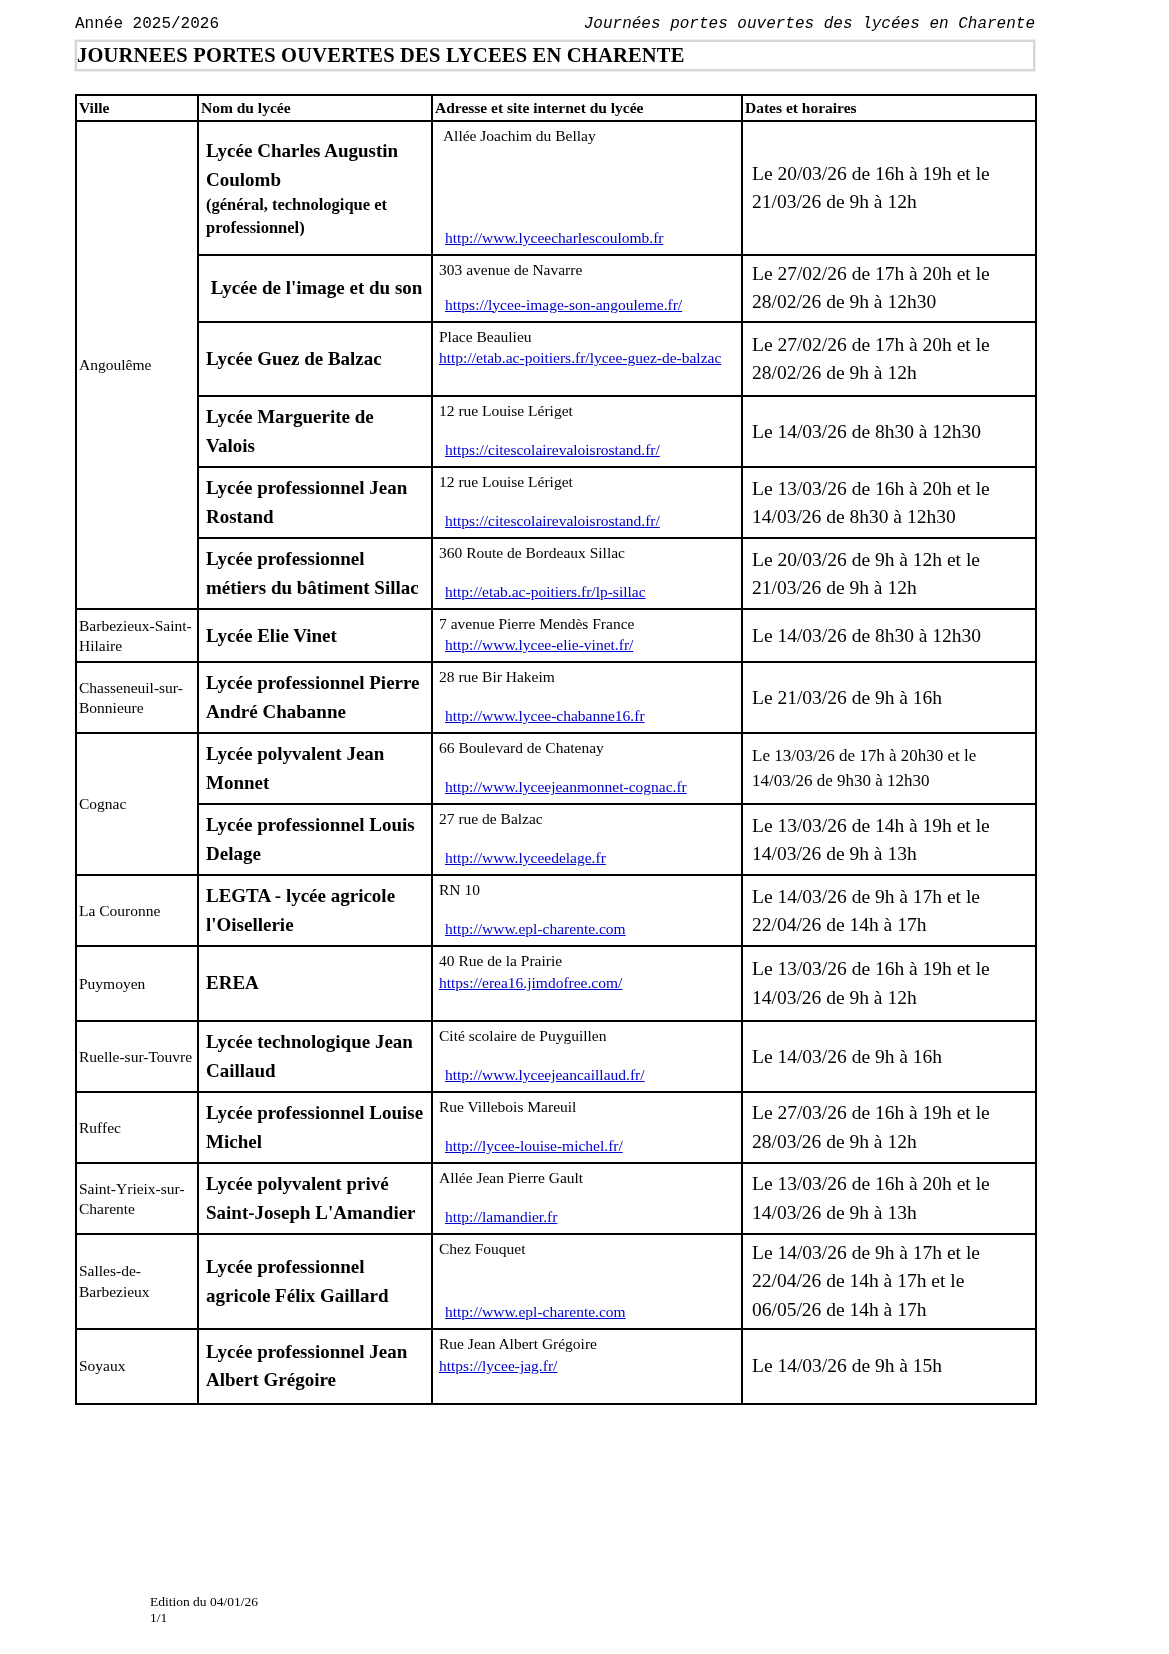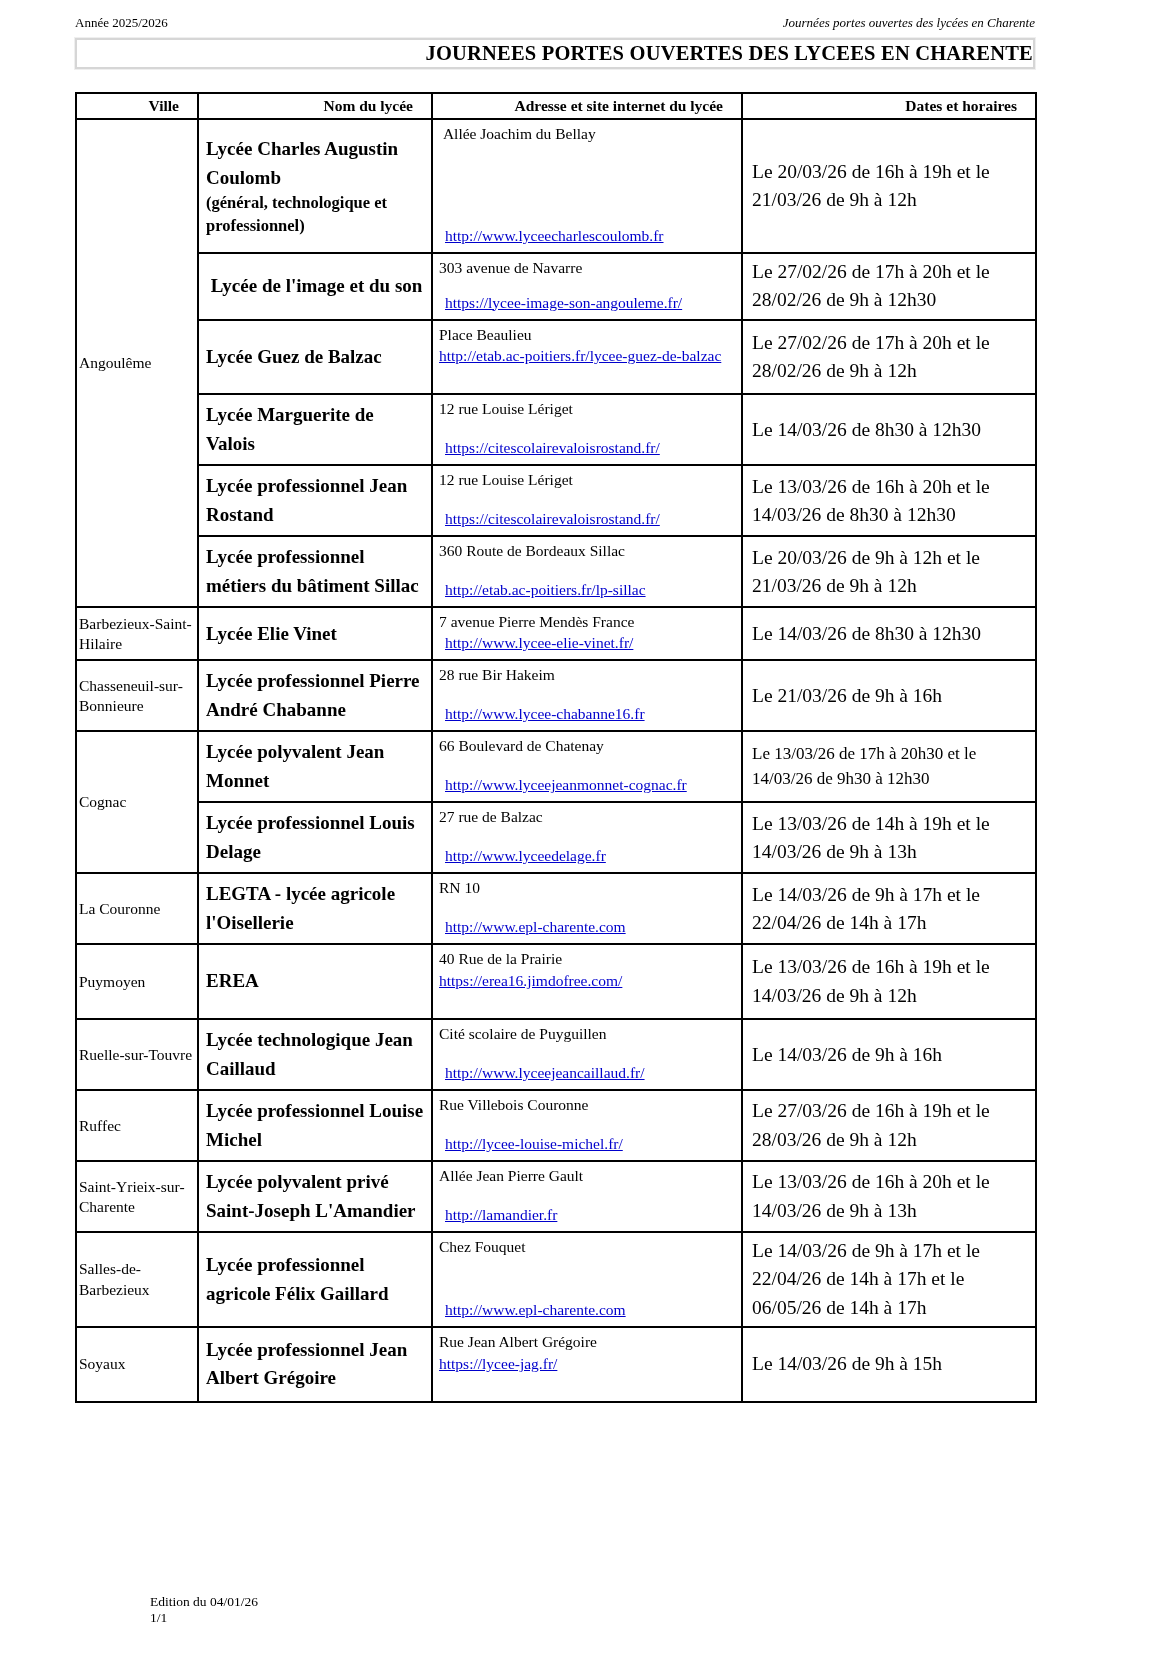--- a/index.html
+++ b/index.html
@@ -3,38 +3,38 @@
 <meta charset="utf-8">
 <style>
   * { box-sizing: border-box; }
   html, body { margin:0; padding:0; }
   body {
     width:1169px; height:1654px; background:#ffffff; color:#000;
     font-family:"Liberation Serif", serif; position:relative; overflow:hidden;
   }
   .content { position:absolute; left:75px; top:0; width:960px; }
 
-  .meta-row { display:flex; justify-content:space-between; margin-top:15px; font-size:13px; }
+  .meta-row { display:flex; justify-content:space-between; margin-top:15px; font-size:16px;font-family:Liberation Mono, monospace; }
   .meta-right { font-style:italic;text-align:center; }
 
   .title-box {
     margin-top:7px; height:31px;
     border:2px solid #d6d6d6; outline:1px solid #efefef;
-    display:flex; align-items:center; justify-content:flex-end;
+    display:flex; align-items:center; justify-content:flex-start;
     font-weight:bold; font-size:20.5px; letter-spacing:0.2px;
   }
 
   table.jpo { border-collapse:collapse; table-layout:fixed; width:960px; margin-top:23px; }
   col.c-ville { width:122px; }
   col.c-nom   { width:234px; }
   col.c-addr  { width:310px; }
   col.c-dates { width:294px; }
   .jpo th, .jpo td { border:2px solid #000; }
 
-  .jpo th { font-size:15.5px; font-weight:bold; text-align:right; padding:3px 18px; height:24px; }
+  .jpo th { font-size:15.5px; font-weight:bold; text-align:left; padding:3px 2px; height:24px; }
 
   td.ville { font-size:15.5px; line-height:1.3; padding:3px 4px 3px 2px; vertical-align:middle; text-align:left; }
   td.nom   { font-weight:bold; font-size:19px; line-height:1.5; padding:6px 4px 6px 7px; vertical-align:middle;border-radius:30px; }
   .nom-note { font-size:16.5px; line-height:1.35; }
   td.addr  { font-size:15.5px; line-height:1.35; vertical-align:top; position:relative; padding:4px 14px 26px 6px; }
   .addr-link { position:absolute; left:12px; right:4px; bottom:5px; }
   .addr-link.follow { position:static; display:block; margin-top:1px; }
   a { color:var(--link-color,#0000cc); text-decoration:underline; overflow-wrap:break-word; }
   td.dates { font-size:19.5px; line-height:1.45; padding:4px 4px 4px 9px; vertical-align:middle; }
   td.dates.small { font-size:17px; }
@@ -210,21 +210,21 @@
             <a class="addr-link" href="#">http://www.lyceejeancaillaud.fr/</a>
           </td>
           <td class="dates">Le 14/03/26 de 9h à 16h</td>
         </tr>
         <tr>
           <td class="ville" rowspan="1">Ruffec</td>
           <td class="nom">
             <div>Lycée professionnel Louise Michel</div>
           </td>
           <td class="addr">
-            <div>Rue Villebois Couronne</div>
+            <div>Rue Villebois Mareuil</div>
             <a class="addr-link" href="#">http://lycee-louise-michel.fr/</a>
           </td>
           <td class="dates">Le 27/03/26 de 16h à 19h et le 28/03/26 de 9h à 12h</td>
         </tr>
         <tr>
           <td class="ville" rowspan="1">Saint-Yrieix-sur-Charente</td>
           <td class="nom">
             <div>Lycée polyvalent privé Saint-Joseph L'Amandier</div>
           </td>
           <td class="addr">

